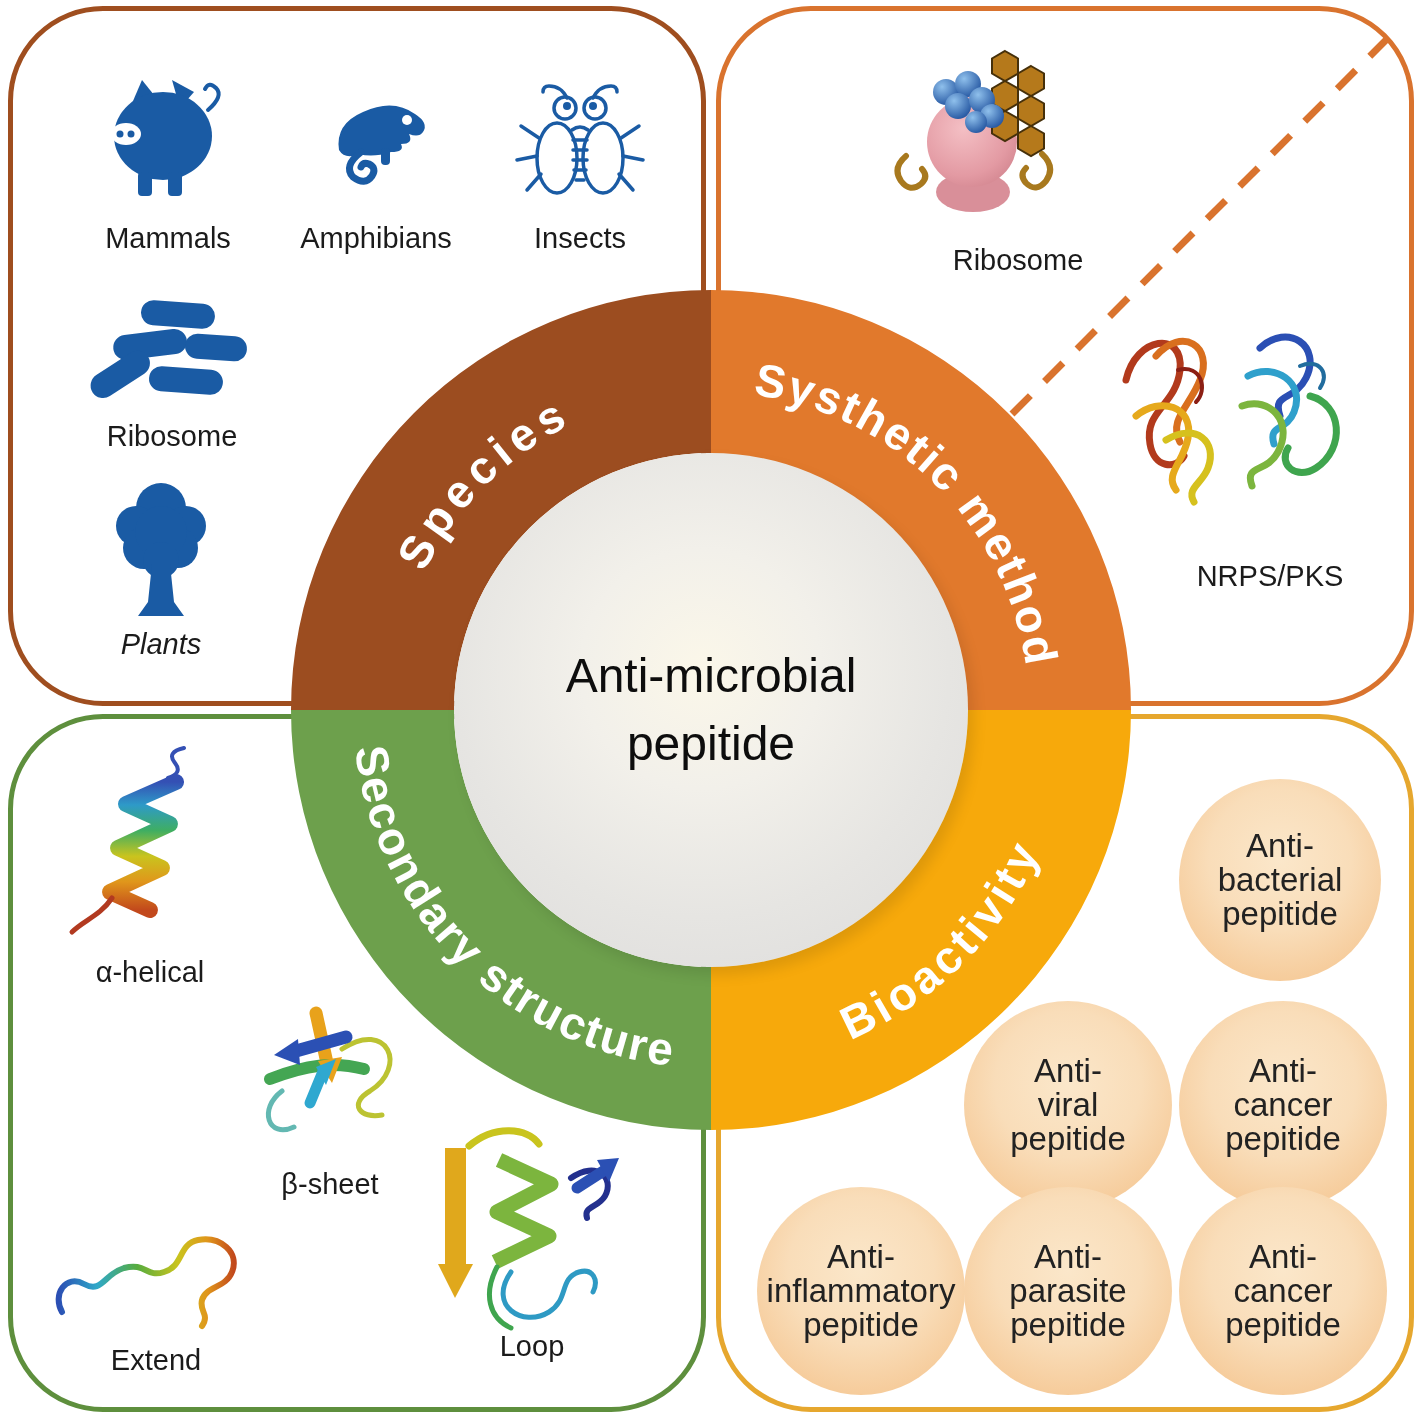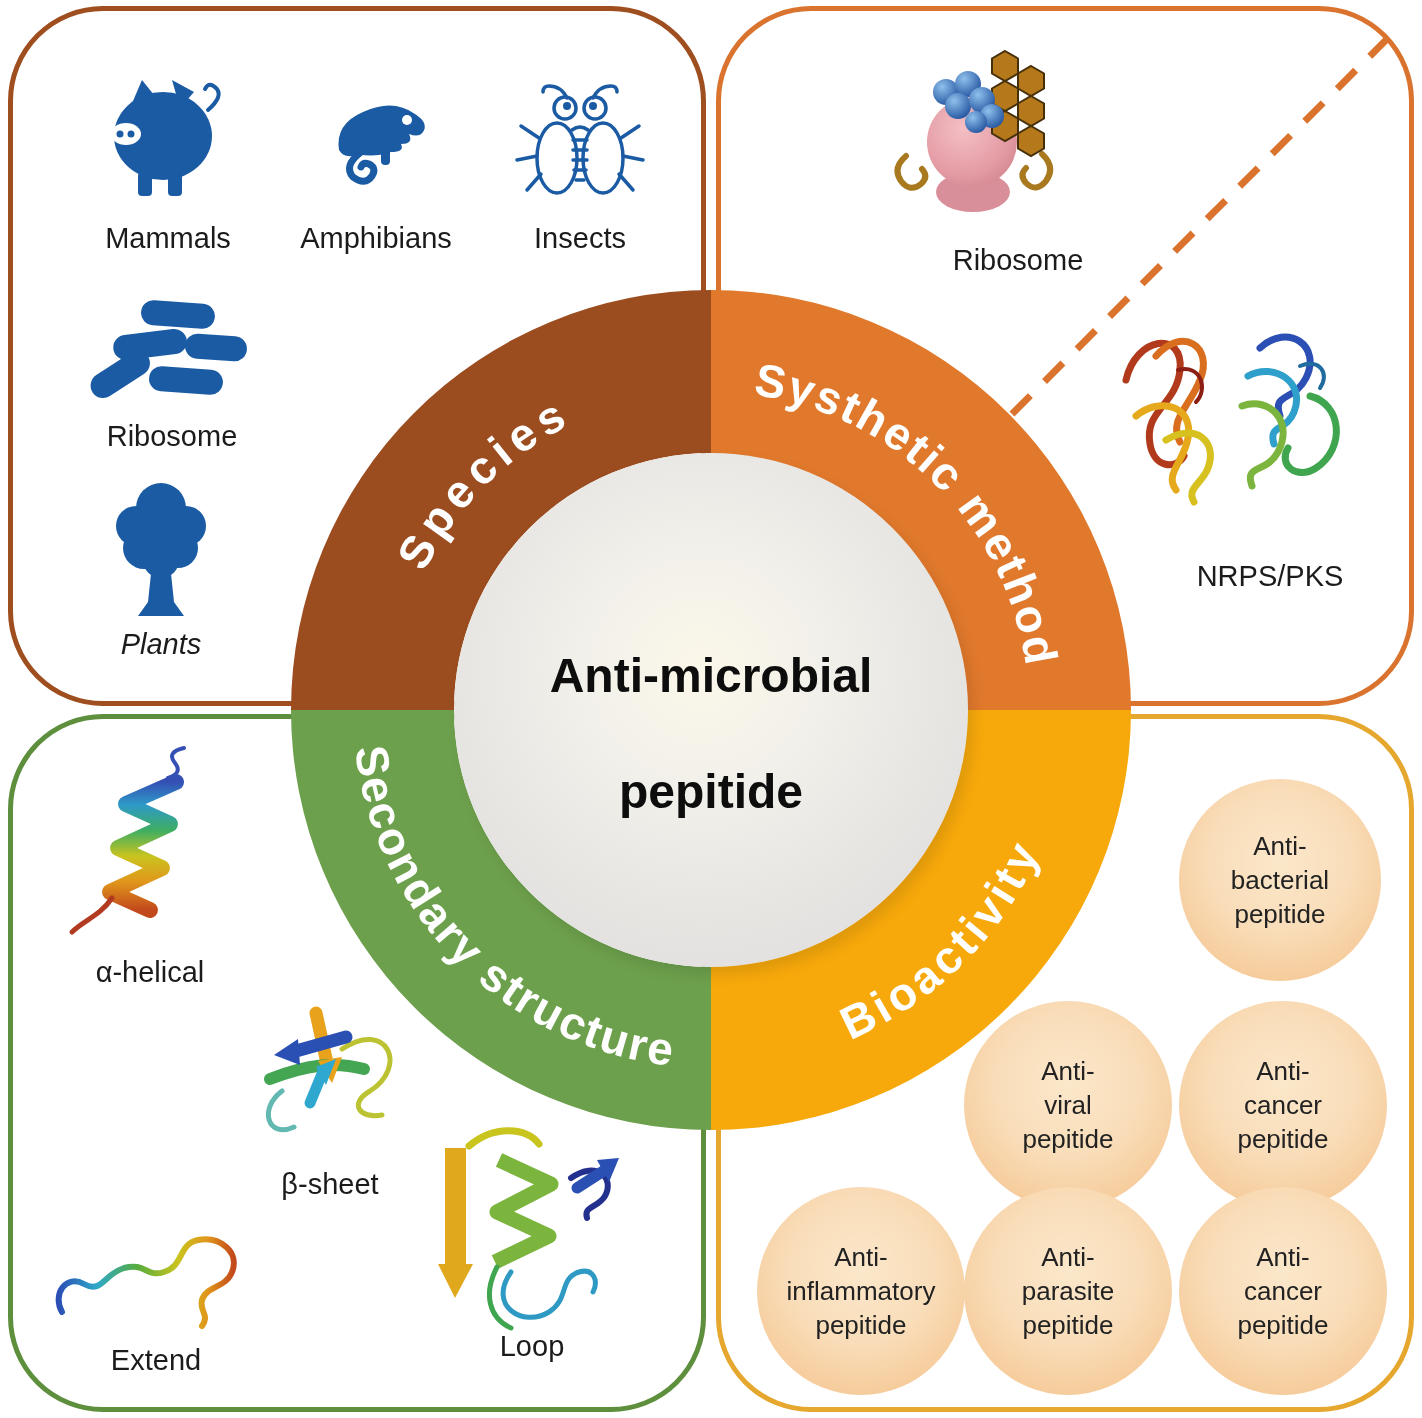--- a/index.html
+++ b/index.html
@@ -11,25 +11,25 @@
   .panel-bl{left:8px;top:714px;width:698px;height:698px;border-color:#5E8F3D;}
   .panel-br{left:716px;top:714px;width:698px;height:698px;border-color:#E6A72E;}
   .overlay{position:absolute;left:0;top:0;width:1422px;height:1418px;pointer-events:none;z-index:2;}
   .arc{font-weight:700;font-size:46px;fill:#fff;text-anchor:middle;}
   .icon{position:absolute;z-index:3;}
   .lbl{position:absolute;z-index:3;transform:translateX(-50%);font-size:29px;color:#1b1b1b;white-space:nowrap;}
   #center-circle{position:absolute;left:454px;top:453px;width:514px;height:514px;border-radius:50%;z-index:3;
      background:radial-gradient(circle at 48% 42%, #FBF7E9 0%, #F2F0EA 30%, #E6E5E2 62%, #DBDADA 100%);
      box-shadow:6px 8px 14px rgba(0,0,0,0.10);
      display:flex;flex-direction:column;align-items:center;justify-content:center;}
-  #center-circle div{font-weight:700;font-size:48px;line-height:68px;color:#0d0d0d;margin-top:48px;}
+  #center-circle div{font-weight:400;font-size:48px;line-height:68px;color:#0d0d0d;}
   .bubble{position:absolute;z-index:3;border-radius:50%;
      background:radial-gradient(circle at 50% 40%, #FBE7CA 0%, #F9DDB9 45%, #F5C793 85%, #F3BF86 100%);
      display:flex;flex-direction:column;align-items:center;justify-content:center;
-     font-size:26px;line-height:34px;color:#222;text-align:center;}
+     font-size:33px;line-height:34px;color:#222;text-align:center;}
   .b-bacterial{left:1179px;top:779px;width:202px;height:202px;}
   .b-viral{left:964px;top:1001px;width:208px;height:208px;}
   .b-fungal{left:1179px;top:1001px;width:208px;height:208px;}
   .b-inflammatory{left:757px;top:1187px;width:208px;height:208px;}
   .b-parasite{left:964px;top:1187px;width:208px;height:208px;}
   .b-cancer{left:1179px;top:1187px;width:208px;height:208px;}
   #icon-pig{left:100px;top:68px;}  #icon-chameleon{left:315px;top:90px;}
   #icon-insect{left:515px;top:78px;} #icon-bacteria{left:85px;top:300px;}
   #icon-tree{left:106px;top:476px;} #icon-ribosome{left:890px;top:46px;}
   #icon-nrps{left:1108px;top:312px;} #icon-helix{left:62px;top:740px;}

